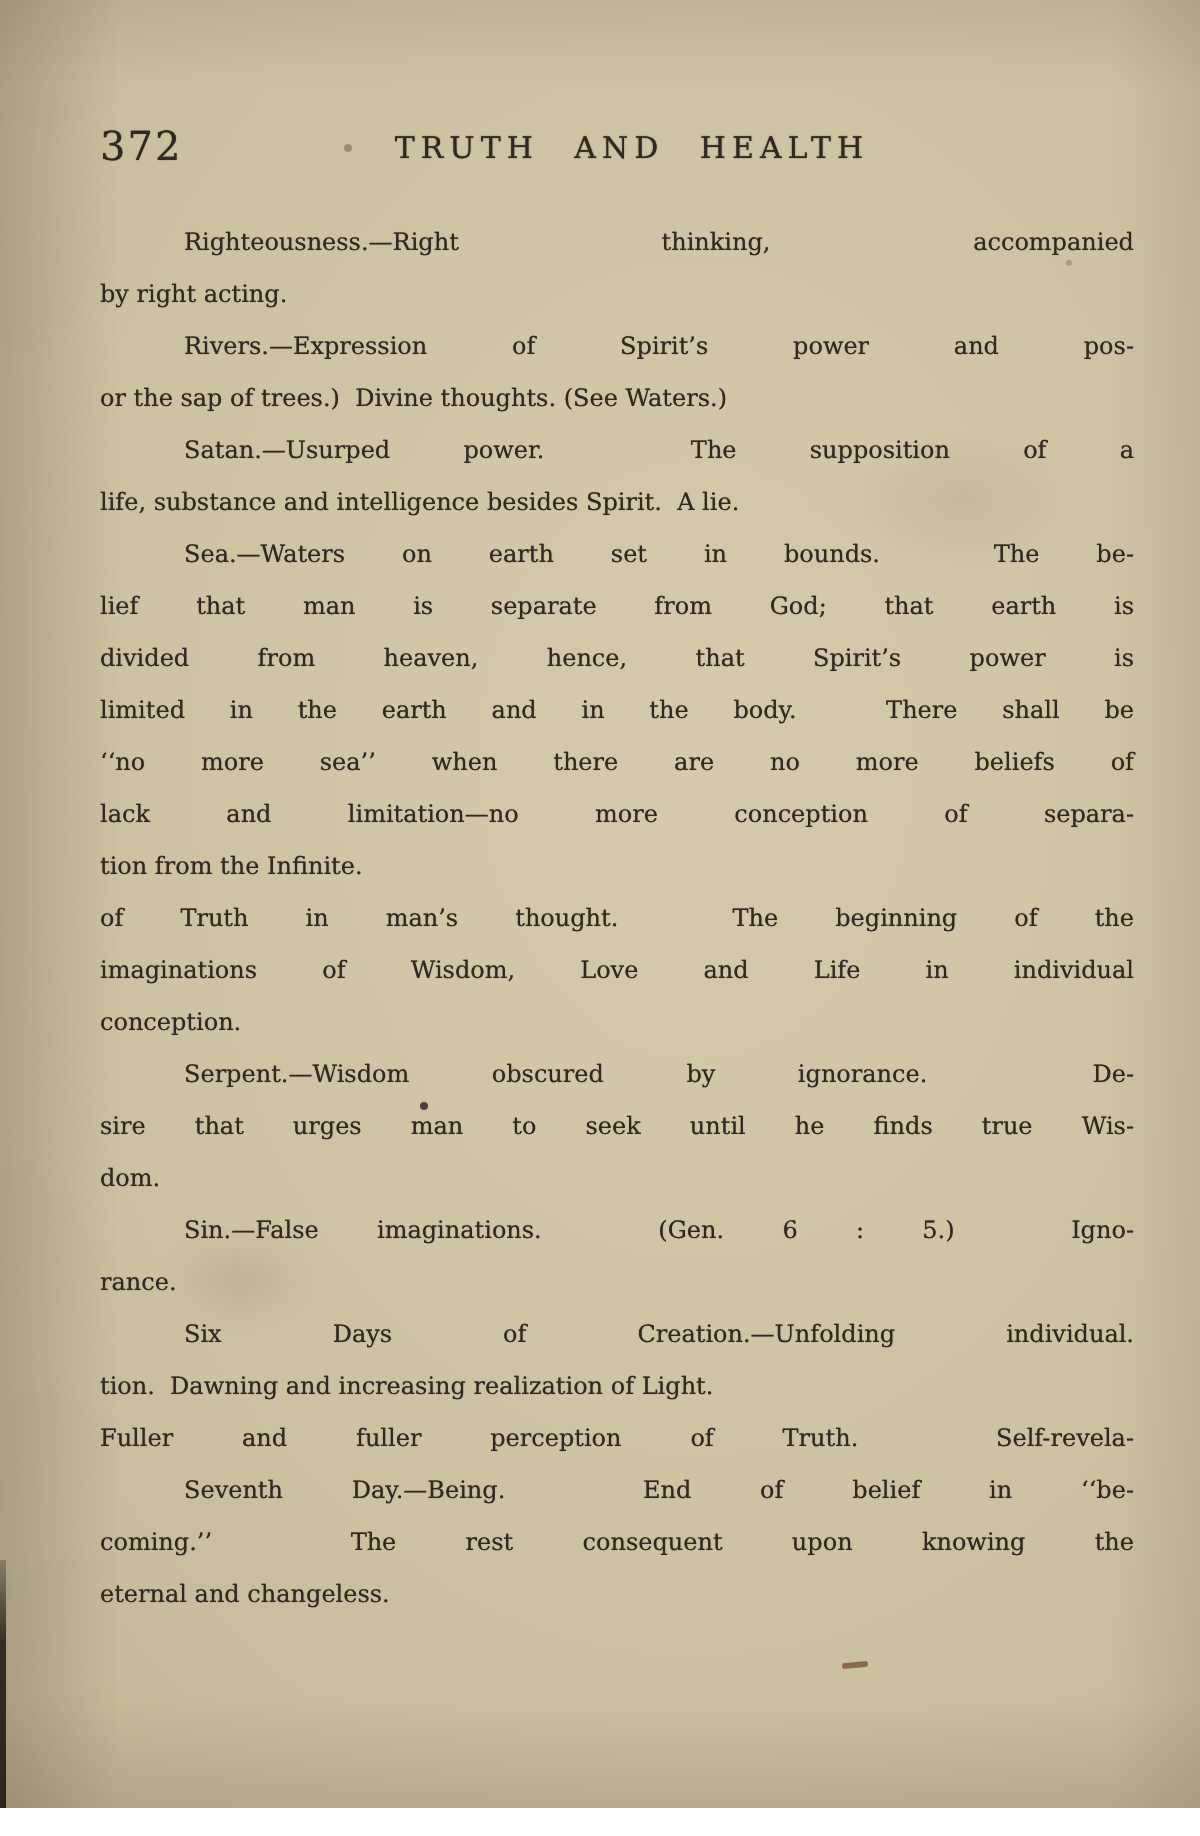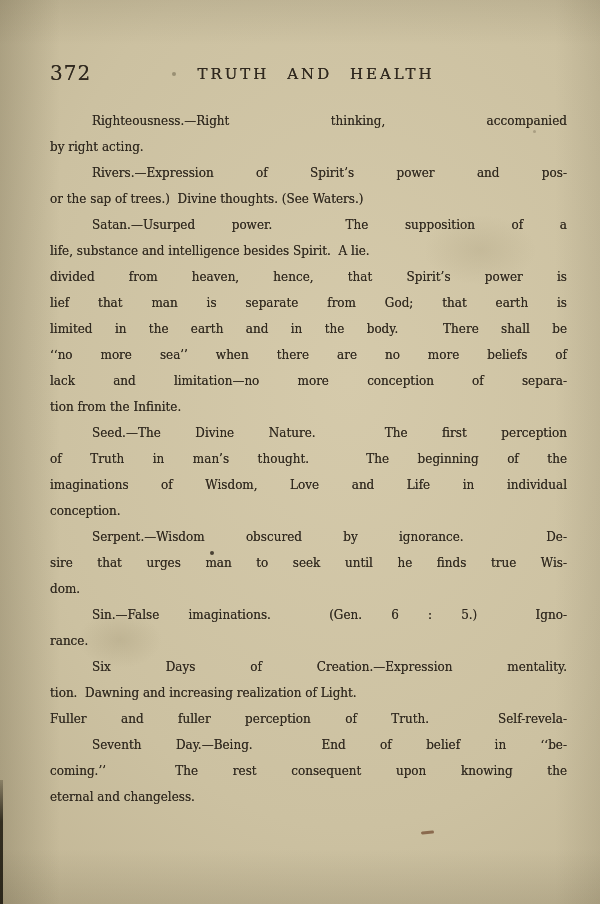--- a/index.html
+++ b/index.html
@@ -72,44 +72,44 @@
       </div>
       <div class="para">
         <div class="line first">Rivers.—Expression of Spirit’s power and pos-</div>
         <div class="line last">or the sap of trees.)  Divine thoughts. (See Waters.)</div>
       </div>
       <div class="para">
         <div class="line first">Satan.—Usurped power.  The supposition of a</div>
         <div class="line last">life, substance and intelligence besides Spirit.  A lie.</div>
       </div>
       <div class="para">
+        <div class="line first">Sea.—Waters on earth set in bounds.  The be-</div>
+        <div class="line">lief that man is separate from God; that earth is</div>
         <div class="line">divided from heaven, hence, that Spirit’s power is</div>
-        <div class="line">lief that man is separate from God; that earth is</div>
         <div class="line">limited in the earth and in the body.  There shall be</div>
         <div class="line">‘‘no more sea’’ when there are no more beliefs of</div>
         <div class="line">lack and limitation—no more conception of separa-</div>
         <div class="line last">tion from the Infinite.</div>
       </div>
       <div class="para">
-        <div class="line first">Seed.—The Divine Nature.  The first perception</div>
         <div class="line">of Truth in man’s thought.  The beginning of the</div>
         <div class="line">imaginations of Wisdom, Love and Life in individual</div>
         <div class="line last">conception.</div>
       </div>
       <div class="para">
         <div class="line first">Serpent.—Wisdom obscured by ignorance.  De-</div>
         <div class="line">sire that urges man to seek until he finds true Wis-</div>
         <div class="line last">dom.</div>
       </div>
       <div class="para">
         <div class="line first">Sin.—False imaginations.  (Gen. 6 : 5.)  Igno-</div>
         <div class="line last">rance.</div>
       </div>
       <div class="para">
-        <div class="line first">Six Days of Creation.—Expression mentality.</div>
+        <div class="line first">Six Days of Creation.—Unfolding individual.</div>
         <div class="line last">tion.  Dawning and increasing realization of Light.</div>
         <div class="line">Fuller and fuller perception of Truth.  Self-revela-</div>
       </div>
       <div class="para">
         <div class="line first">Seventh Day.—Being.  End of belief in ‘‘be-</div>
         <div class="line">coming.’’  The rest consequent upon knowing the</div>
         <div class="line last">eternal and changeless.</div>
       </div>
     </div>
 

